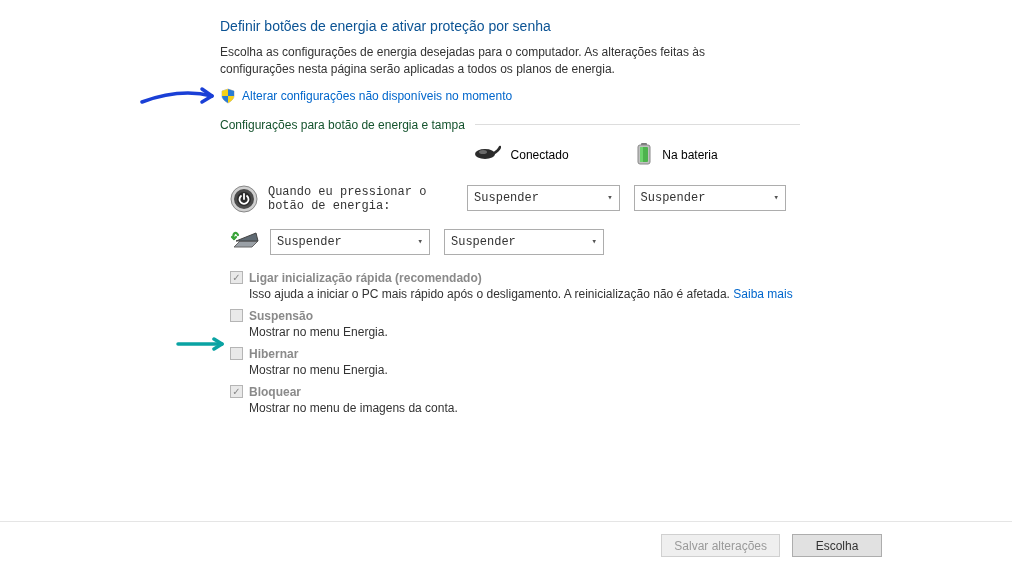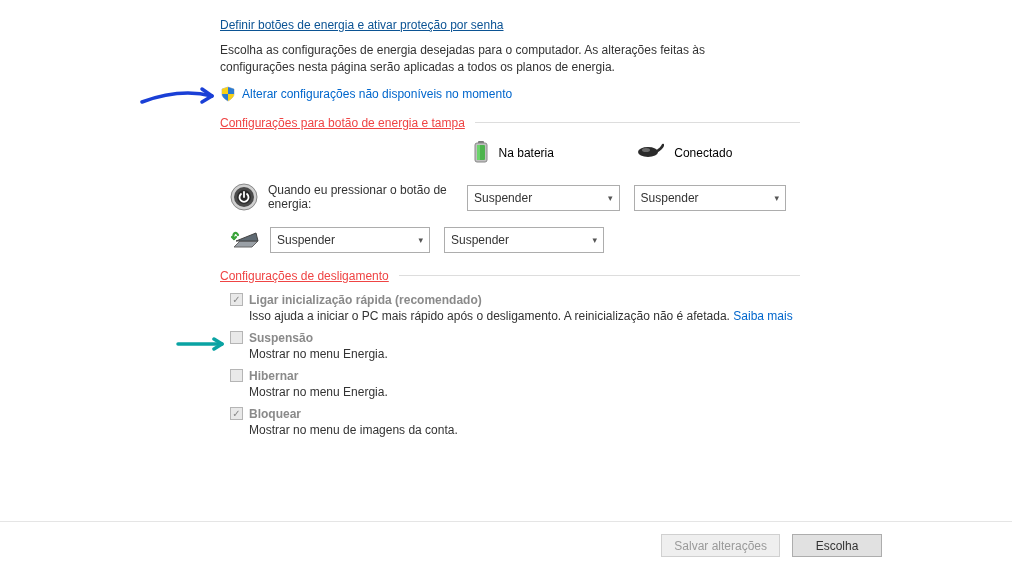--- a/index.html
+++ b/index.html
@@ -12,24 +12,23 @@
     width: 1012px;
     height: 569px;
     position: relative;
   }
   .content {
     padding: 18px 0 0 220px;
     width: 800px;
   }
   .title {
     color: #0B5394;
-    font-size: 12px;
+    font-size: 14px;
     font-weight: 400;
     margin-bottom: 10px;
-    text-decoration: underline;
   }
   .desc {
     color: #333;
     line-height: 1.4;
     margin-bottom: 10px;
     max-width: 560px;
   }
   .change-row {
     display: flex;
     align-items: center;
@@ -45,23 +44,22 @@
   .shield-icon {
     width: 16px; height: 16px;
     display: inline-block;
   }
   .section-head {
     display: flex;
     align-items: center;
     margin: 8px 0 10px 0;
   }
   .section-head .label {
-    color: #ef4444;
+    color: #14532d;
     white-space: nowrap;
-    text-decoration: underline;
   }
   .section-head .rule {
     flex: 1;
     border-top: 1px solid #ddd;
     margin-left: 10px;
   }
   .col-headers {
     display: flex;
     align-items: center;
     margin: 6px 0 10px 0;
@@ -69,22 +67,23 @@
   .col-headers .spacer { width: 270px; }
   .col-headers .col {
     display: flex;
     align-items: center;
     gap: 10px;
     width: 175px;
     font-size: 12px;
   }
   .option-row {
     display: flex;
-    align-items: flex-end;
+    align-items: flex-start;
     margin: 16px 0 16px 0;
+    font-family: Liberation Mono, monospace;
   }
   .opt-icon-cell {
     width: 50px;
     display: flex;
     justify-content: flex-start;
     padding-left: 10px;
   }
   .opt-label-cell {
     width: 210px;
     color: #333;
@@ -207,38 +206,38 @@
 
   <div class="section-head">
     <span class="label">Configurações para botão de energia e tampa</span>
     <span class="rule"></span>
   </div>
 
   <div class="col-headers">
     <div class="spacer"></div>
     <div class="col">
       <span>
+        <svg width="28" height="18" viewBox="0 0 28 18">
+          <ellipse cx="12" cy="9" rx="10" ry="5" fill="#2b2b2b"></ellipse>
+          <ellipse cx="10" cy="7" rx="4" ry="2" fill="#6a6a6a"></ellipse>
+          <path d="M20 9 Q26 5 27 2" stroke="#2b2b2b" stroke-width="2.5" fill="none" stroke-linecap="round"></path>
+        </svg>
+      </span>
+      <span>Conectado</span>
+    </div>
+    <div class="col">
+      <span>
         <svg width="16" height="24" viewBox="0 0 16 24">
           <rect x="5" y="1" width="6" height="3" rx="1" fill="#7a7a7a"></rect>
           <rect x="2" y="3" width="12" height="19" rx="2" fill="#c0c0c0" stroke="#888"></rect>
           <rect x="4" y="5" width="8" height="15" rx="1" fill="#4db34d"></rect>
           <rect x="4" y="5" width="3" height="15" fill="#6cd46c"></rect>
         </svg>
       </span>
       <span>Na bateria</span>
-    </div>
-    <div class="col">
-      <span>
-        <svg width="28" height="18" viewBox="0 0 28 18">
-          <ellipse cx="12" cy="9" rx="10" ry="5" fill="#2b2b2b"></ellipse>
-          <ellipse cx="10" cy="7" rx="4" ry="2" fill="#6a6a6a"></ellipse>
-          <path d="M20 9 Q26 5 27 2" stroke="#2b2b2b" stroke-width="2.5" fill="none" stroke-linecap="round"></path>
-        </svg>
-      </span>
-      <span>Conectado</span>
     </div>
   </div>
 
   <div class="option-row">
     <div class="opt-icon-cell">
       <svg width="28" height="28" viewBox="0 0 28 28">
         <circle cx="14" cy="14" r="13" fill="#d0d0d0" stroke="#888"></circle>
         <circle cx="14" cy="14" r="10" fill="#4a4a4a"></circle>
         <circle cx="14" cy="14" r="7" fill="#2a2a2a"></circle>
         <path d="M14 9 L14 14" stroke="#fff" stroke-width="1.8" stroke-linecap="round"></path>
@@ -268,24 +267,20 @@
     <div class="select">
       <span>Suspender</span>
       <span class="chev">▾</span>
     </div>
     <div class="select">
       <span>Suspender</span>
       <span class="chev">▾</span>
     </div>
   </div>
 
-  <div class="section-head">
-    <span class="label">Configurações de desligamento</span>
-    <span class="rule"></span>
-  </div>
 
   <div class="shutdown-list">
 
     <div class="sd-item">
       <div class="sd-head">
         <span class="cb checked"></span>
         <span class="sd-title">Ligar inicialização rápida (recomendado)</span>
       </div>
       <div class="sd-sub">
         <span>Isso ajuda a iniciar o PC mais rápido após o desligamento. A reinicialização não é afetada. </span><a class="link">Saiba mais</a>

